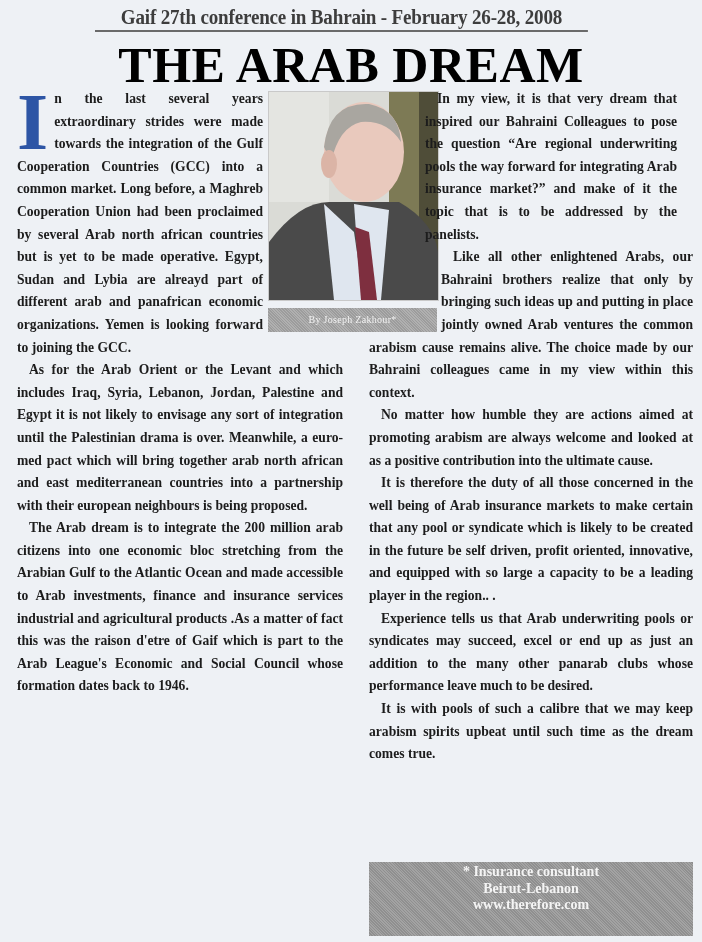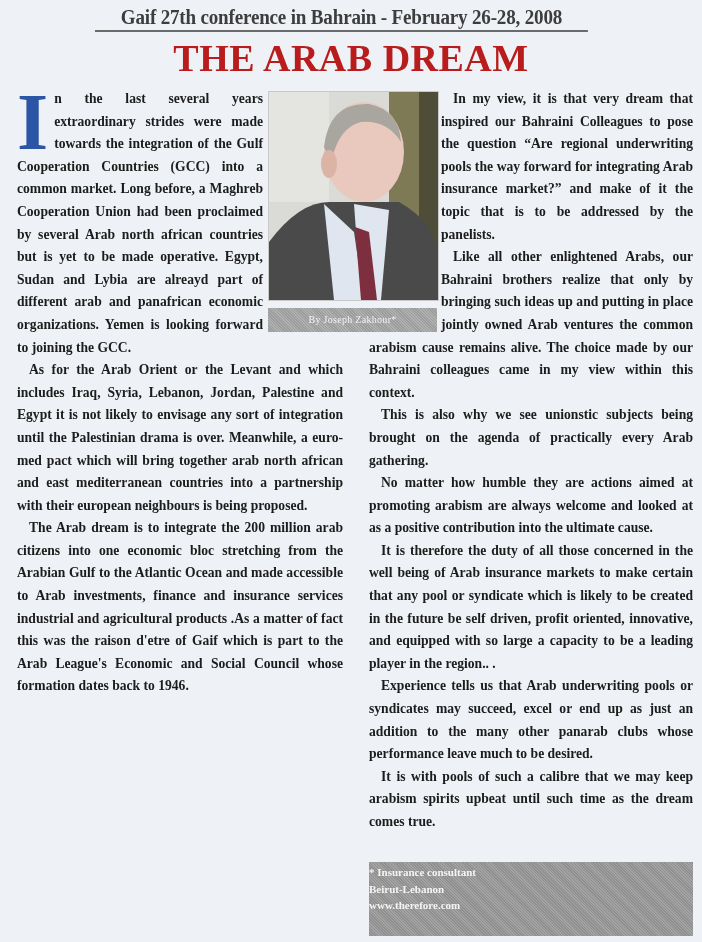--- a/index.html
+++ b/index.html
@@ -16,21 +16,21 @@
     font-size: 20.5px; font-weight: bold; color: #3d3d3d;
     letter-spacing: -0.2px;
     border-bottom: 2px solid #6a6a6a;
     padding-bottom: 1px;
     transform: scaleX(0.93); transform-origin: left top;
     white-space: nowrap;
   }
   .title {
     position: absolute; left: 0; top: 36px; width: 702px;
     text-align: center;
-    font-size: 38px; font-weight: bold; color: #b91c1c;
+    font-size: 50px; font-weight: bold; color: #000000;
     letter-spacing: 0.5px;
     white-space: nowrap;
   }
   .col {
     position: absolute;
     font-size: 13.6px; font-weight: bold; line-height: 22.6px;
     text-align: justify;
   }
   .col p { margin: 0; }
   .col p.indent { text-indent: 12px; }
@@ -55,22 +55,22 @@
   .photo svg { display: block; }
   .byline {
     position: absolute; left: 0; top: 217px; width: 169px; height: 24px;
     background: repeating-linear-gradient(45deg, #9c9c9c 0 1px, #b0b0b0 1px 2px);
     color: #f2f2f2; font-weight: normal; font-size: 10px;
     text-align: center; line-height: 24px; letter-spacing: 0.3px;
   }
   .footer-box {
     position: absolute; left: 369px; top: 862px; width: 324px; height: 74px;
     background: repeating-linear-gradient(45deg, #8f8f8f 0 1px, #a3a3a3 1px 2px);
-    color: #f4f4f4; font-weight: bold; font-size: 11px; line-height: 16.5px;
-    text-align: left; padding-top: 2px; box-sizing: border-box;
+    color: #f4f4f4; font-weight: bold; font-size: 14px; line-height: 16.5px;
+    text-align: center; padding-top: 2px; box-sizing: border-box;
   }
   .footer-box div { white-space: nowrap; }
   .right-first { width: 246px; margin-left: 82px; }
 </style>
 </head>
 <body>
 
 <div class="header">Gaif 27th conference in Bahrain -   February 26-28, 2008</div>
 <div class="title">THE ARAB DREAM</div>
 
@@ -95,23 +95,22 @@
       <path d="M86 135 L100 140 L108 208 L92 208 Z" fill="#7e2f3f"></path>
       <ellipse cx="95" cy="60" rx="40" ry="50" fill="#e9c9bd"></ellipse>
       <path d="M55 55 Q60 10 100 12 Q130 18 132 50 Q118 28 92 30 Q70 35 62 70 Z" fill="#a9a6a0"></path>
       <ellipse cx="60" cy="72" rx="8" ry="14" fill="#dbb4a6"></ellipse>
     </svg>
   </div>
   <div class="byline">By Joseph Zakhour*</div>
 </div>
 
 <div class="col right-col">
-  <p class="indent right-first" style="margin-left:72px;width:252px;">In my view, it is that very dream that inspired our Bahraini Colleagues to pose the question “Are regional underwriting pools the way forward for integrating Arab insurance market?” and make of it the topic that is to be addressed by the panelists.</p>
+  <p class="indent right-first" style="margin-left:56px;width:252px;">In my view, it is that very dream that inspired our Bahraini Colleagues to pose the question “Are regional underwriting pools the way forward for integrating Arab insurance market?” and make of it the topic that is to be addressed by the panelists.</p>
   <p class="indent" style="margin-left: 0px; width: auto; height: auto;"><span style="float: left; width: 72px; height: 90px;"></span><span>Like all other enlightened Arabs, our Bahraini brothers realize that only by bringing such ideas up and putting in place jointly owned Arab ventures the common arabism cause remains alive. The choice made by our Bahraini colleagues came in my view within this context.</span></p>
-  <p class="indent">This is also why we see unionstic subjects being brought on the agenda of practically every Arab gathering.</p>
   <p class="indent">No matter how humble they are actions aimed at promoting arabism are always welcome and looked at as a positive contribution into the ultimate cause.</p>
   <p class="indent">It is therefore the duty of all those concerned in the well being of Arab insurance markets to make certain that any pool or syndicate which is likely to be created in the future be self driven, profit oriented, innovative, and equipped with so large a capacity to be a leading player in the region.. .</p>
   <p class="indent">Experience tells us that Arab underwriting pools or syndicates may succeed, excel or end up as just an addition to the many other panarab clubs whose performance leave much to be desired.</p>
   <p class="indent">It is with pools of such a calibre that we may keep arabism spirits upbeat until such time as the dream comes true.</p>
 </div>
 
 <div class="footer-box">
   <div>* Insurance consultant</div>
   <div>Beirut-Lebanon</div>
   <div>www.therefore.com</div>

